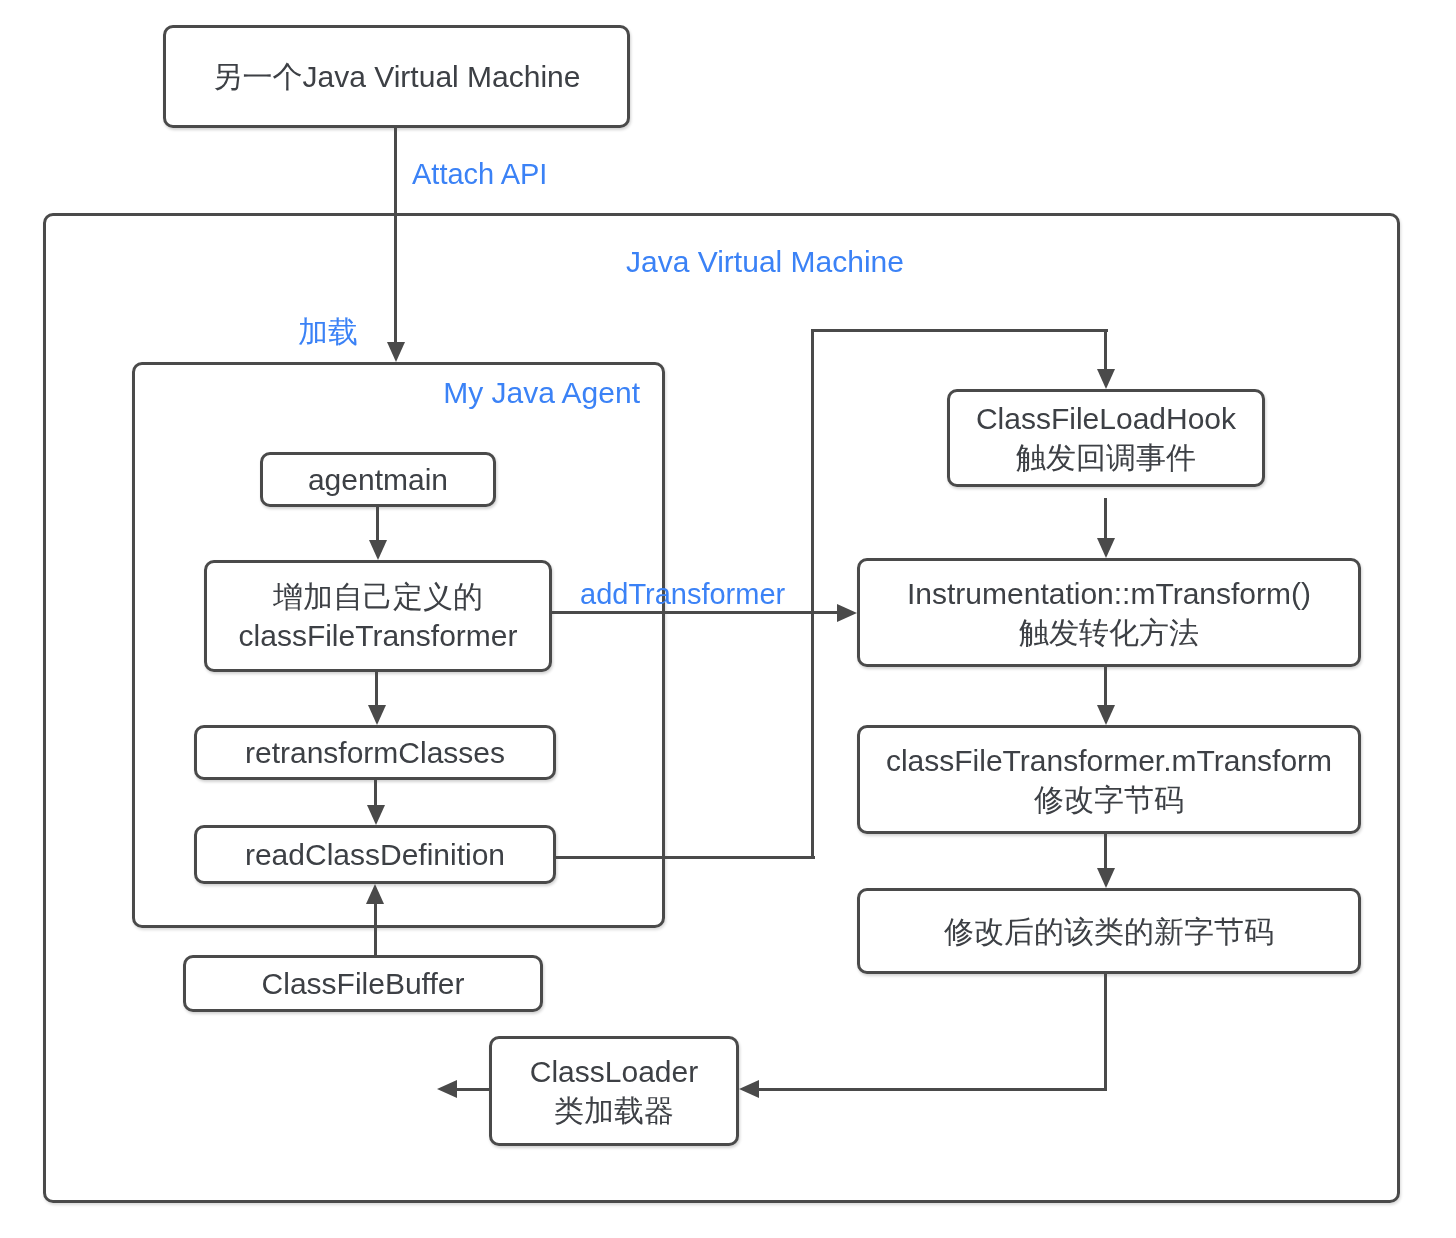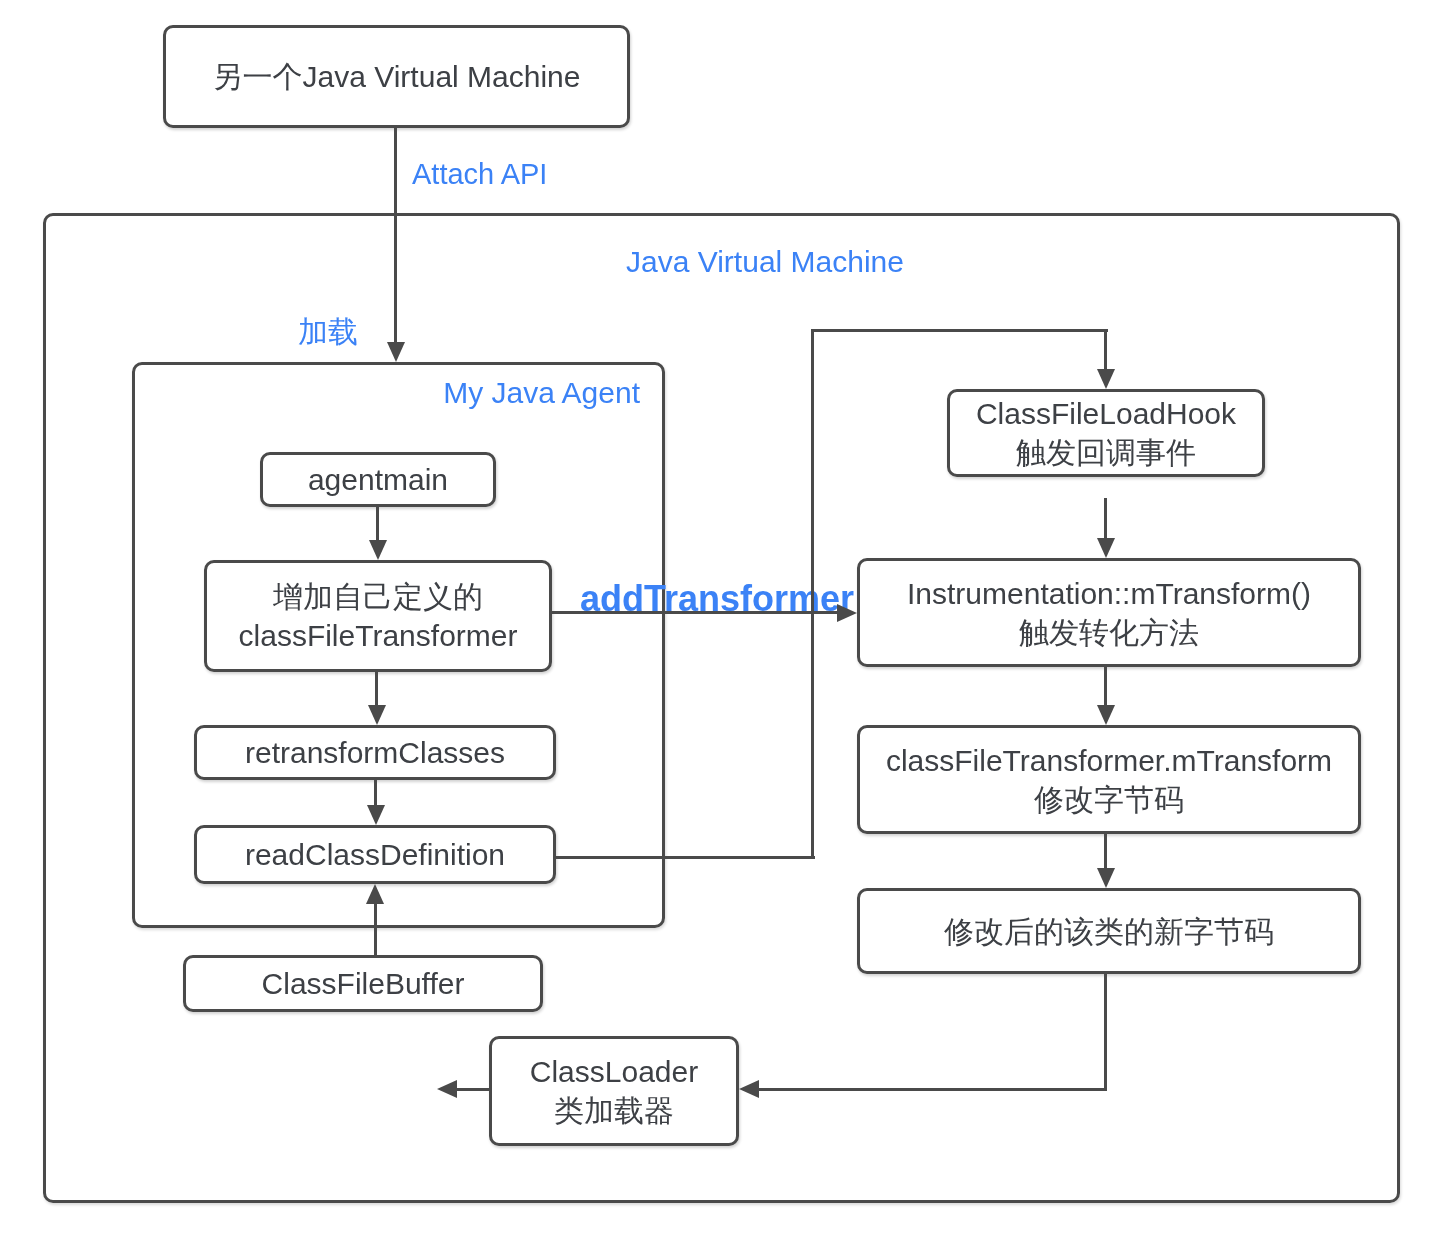--- a/index.html
+++ b/index.html
@@ -66,37 +66,37 @@
 
   <div class="node" style="left:204px; top:560px; width:348px; height:112px;">增加自己定义的
 classFileTransformer</div>
 
   <div class="node" style="left:194px; top:725px; width:362px; height:55px;">retransformClasses</div>
 
   <div class="node" style="left:194px; top:825px; width:362px; height:59px;">readClassDefinition</div>
 
   <div class="node" style="left:183px; top:955px; width:360px; height:57px;">ClassFileBuffer</div>
 
-  <div class="node" style="left:947px; top:389px; width:318px; height:88px;">ClassFileLoadHook
+  <div class="node" style="left:947px; top:389px; width:318px; height:98px;">ClassFileLoadHook
 触发回调事件</div>
 
   <div class="node" style="left:857px; top:558px; width:504px; height:109px;">Instrumentation::mTransform()
 触发转化方法</div>
 
   <div class="node" style="left:857px; top:725px; width:504px; height:109px;">classFileTransformer.mTransform
 修改字节码</div>
 
   <div class="node" style="left:489px; top:1036px; width:250px; height:110px;">ClassLoader
 类加载器</div>
 
   <div class="node" style="left:857px; top:888px; width:504px; height:86px;">修改后的该类的新字节码</div>
 
   <div class="dlabel" style="left:412px; top:158px; font-size:29px;">Attach API</div>
   <div class="dlabel" style="left:298px; top:312px;">加载</div>
-  <div class="dlabel" style="left:580px; top:578px; width:250px; text-align:left; font-size:36px;font-weight:bold;">addTransformer</div>
+  <div class="dlabel" style="left:580px; top:578px; width:250px; text-align:left; font-size:29px;">addTransformer</div>
 
   <div class="vline" style="left:394px; top:128px; height:214px;"></div>
   <div class="arr down" style="left:387px; top:342px;"></div>
 
   <div class="vline" style="left:376px; top:507px; height:35px;"></div>
   <div class="arr down" style="left:369px; top:540px;"></div>
 
   <div class="vline" style="left:375px; top:672px; height:35px;"></div>
   <div class="arr down" style="left:368px; top:705px;"></div>
 

